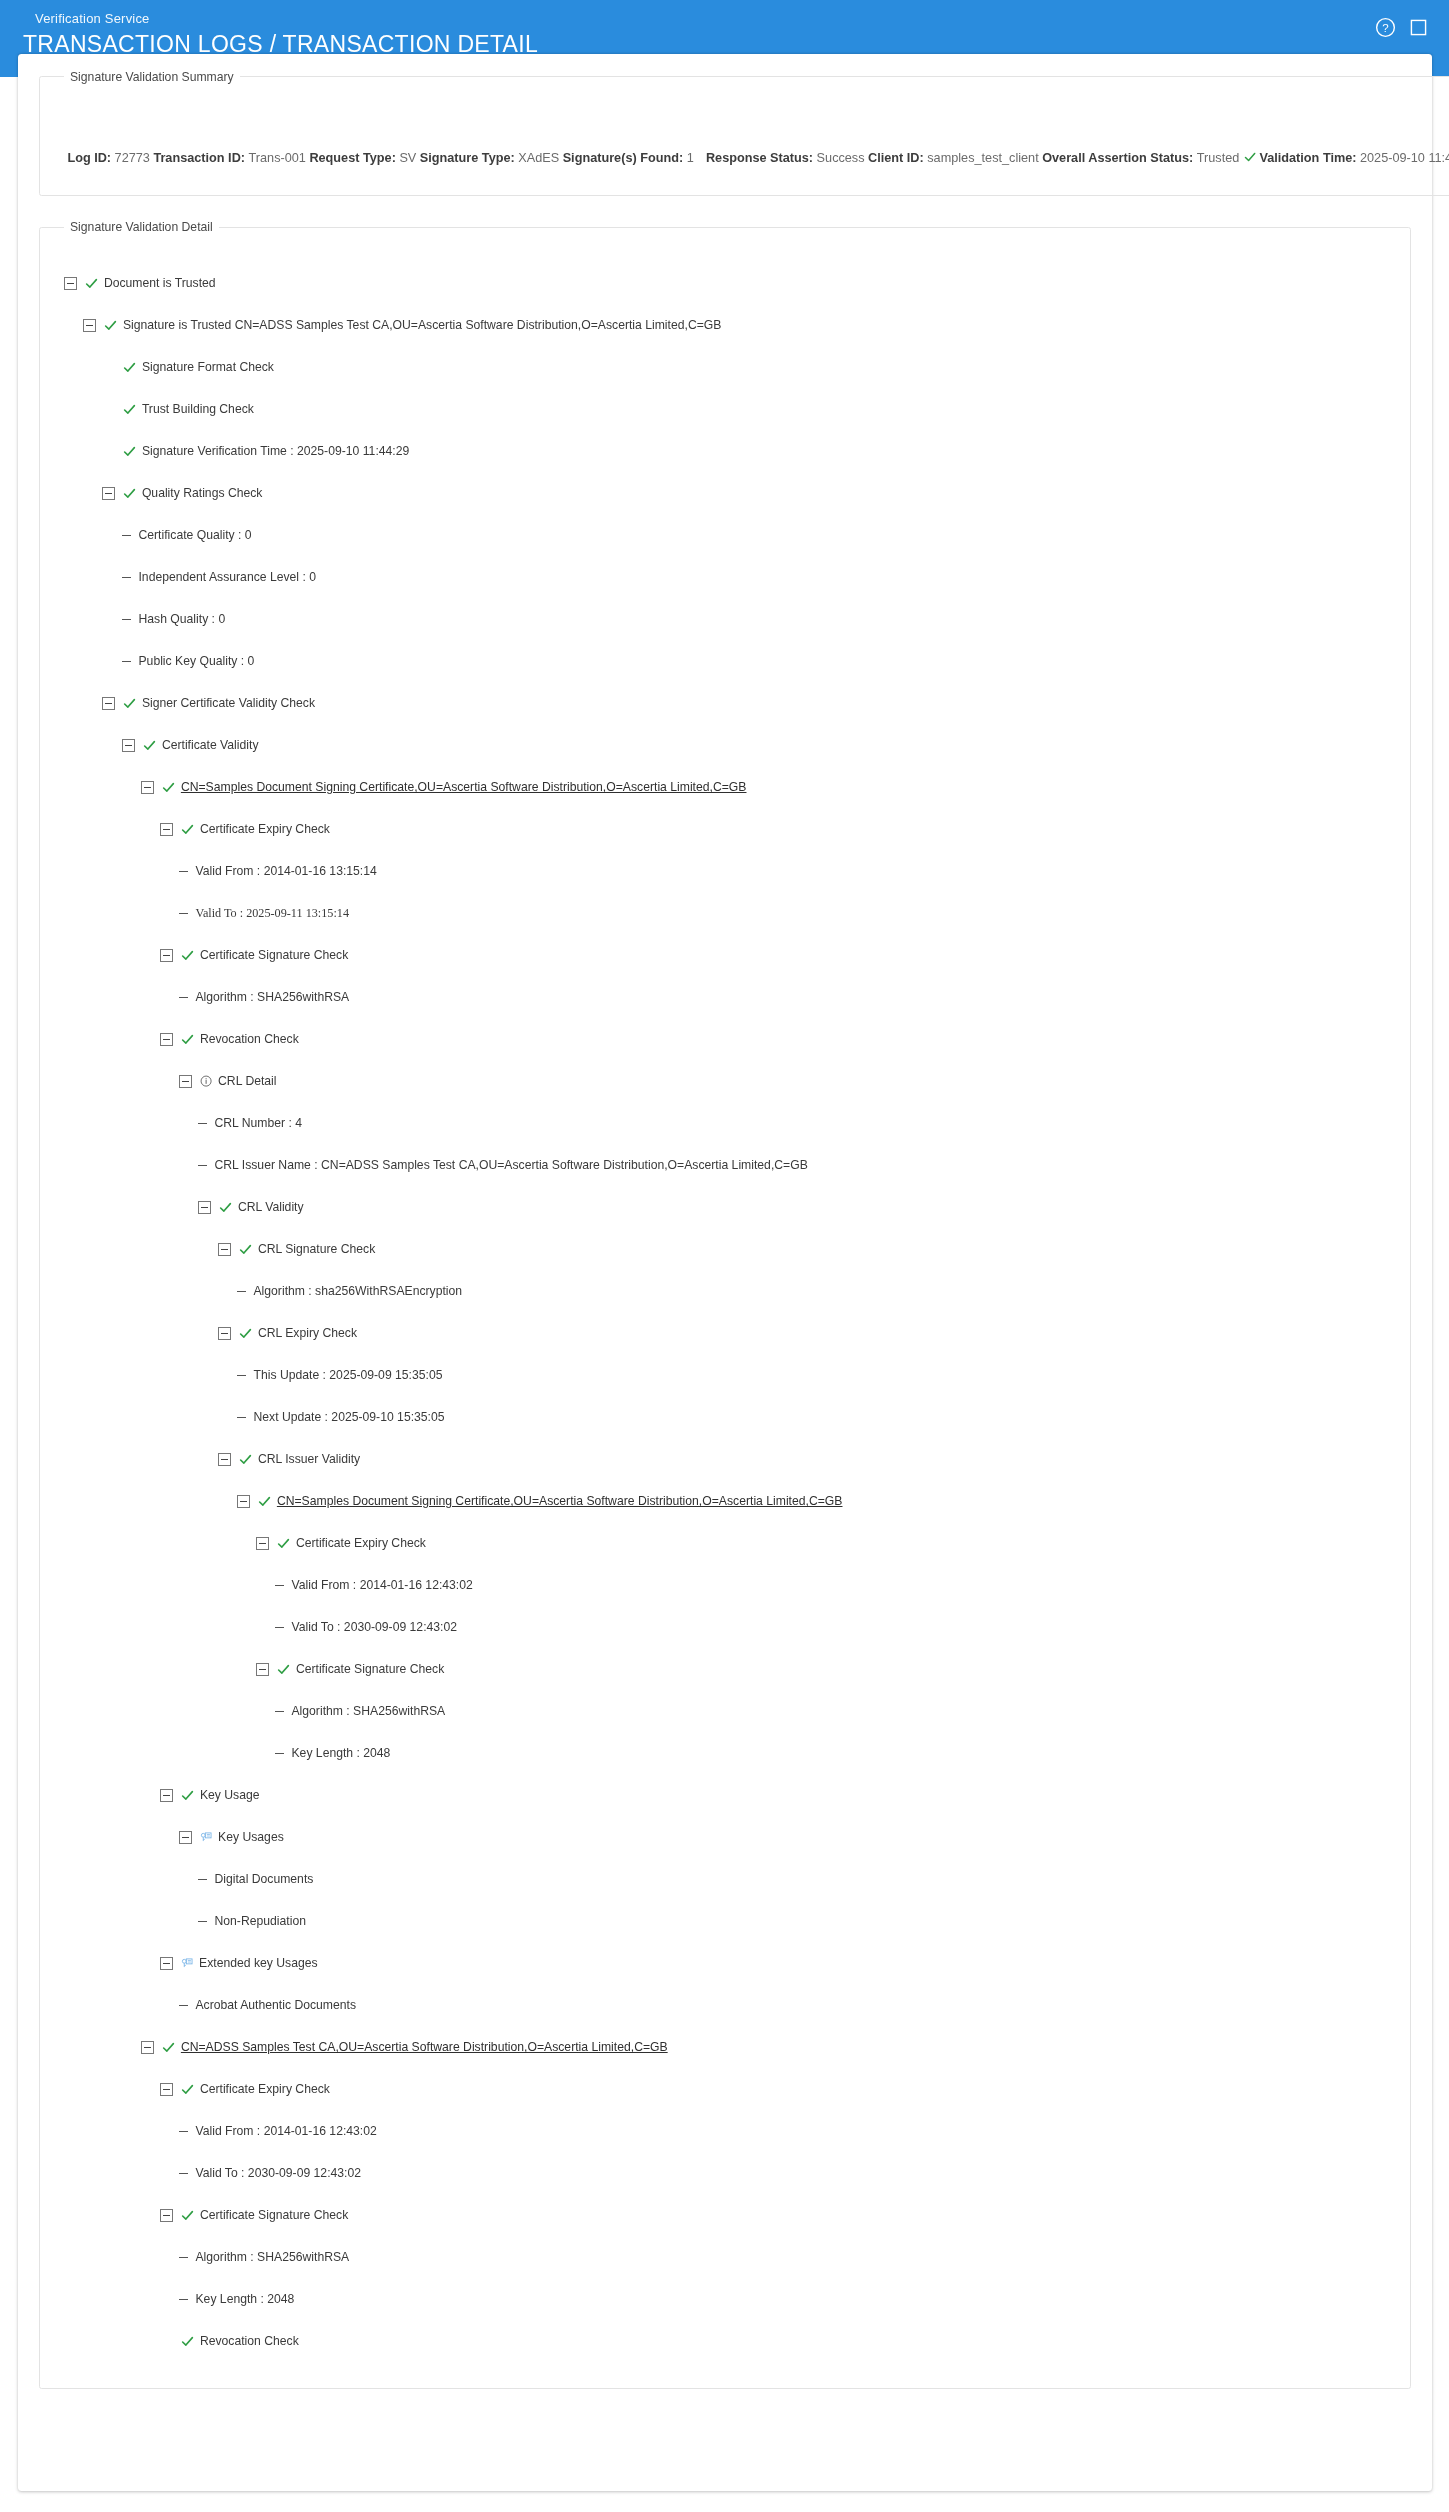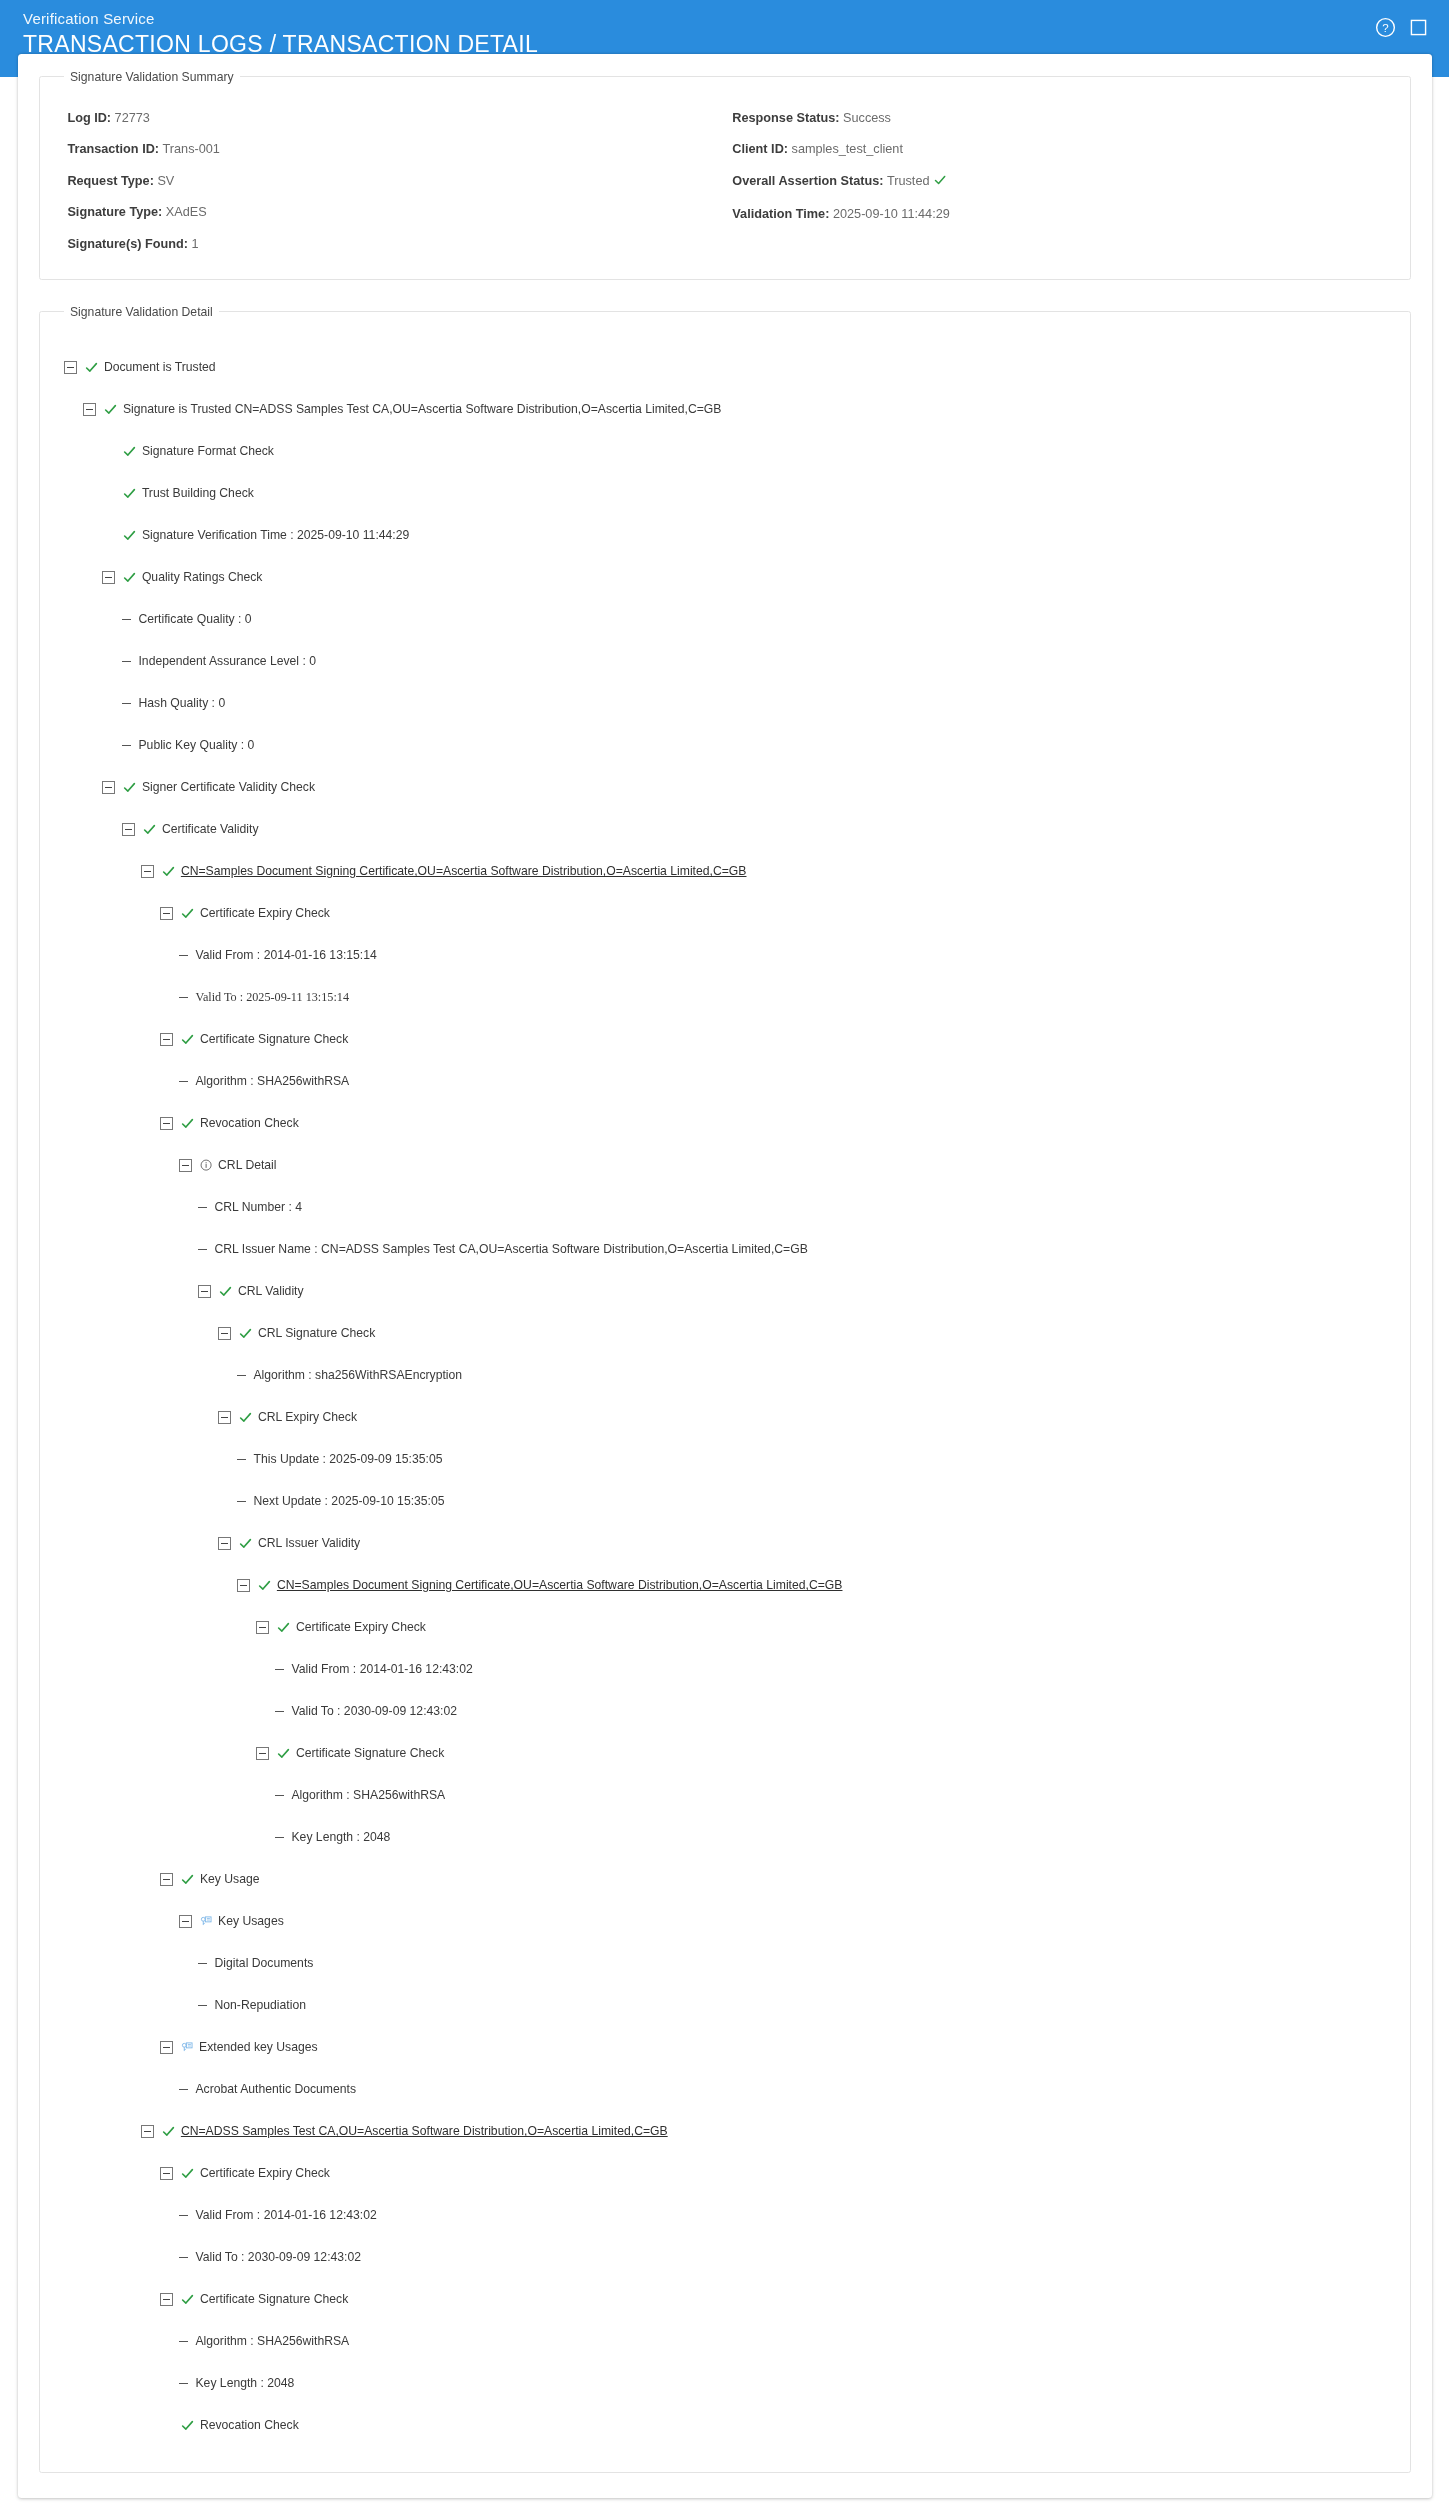--- a/index.html
+++ b/index.html
@@ -18,25 +18,26 @@
   .app-header {
     position: absolute;
     top: 0; left: 0;
     width: 1449px;
     height: 77px;
     background: #2a8cdd;
     color: #ffffff;
     padding: 10.5px 23px 0 23px;
   }
   .app-subtitle {
-    font-size: 15px;
+    font-size: 13px;
     line-height: 15.7px;
     letter-spacing: 0.2px;
     font-weight: 400;
     color: #f1f8fd;
+    margin-left: 12px;
   }
   .app-title {
     font-size: 23px;
     line-height: 30px;
     font-weight: 400;
     letter-spacing: 0.3px;
     margin-top: 2.6px;
     color: #ffffff;
   }
   .header-icons {
@@ -81,21 +82,21 @@
   }
 
   
   .summary-grid {
     display: grid;
     grid-template-columns: 1fr 1fr;
     column-gap: 8.7px;
     row-gap: 0;
     padding-top: 10.5px;
   }
-  .summary-col { display: flex; flex-direction: column; }
+  .summary-col { display: flex; flex-direction: row; margin-top: 40px; }
   .sum-row {
     font-size: 12.7px;
     line-height: 15.7px;
     padding: 7.9px 0 7.9px 3.5px;
     color: #4b4b4b;
     white-space: nowrap;
   }
   .sum-label { font-weight: bold; color: #3d3d3d; }
   .sum-value { font-weight: 400; color: #6b6b6b; margin-left: 3.5px; }
   .tick-inline {

